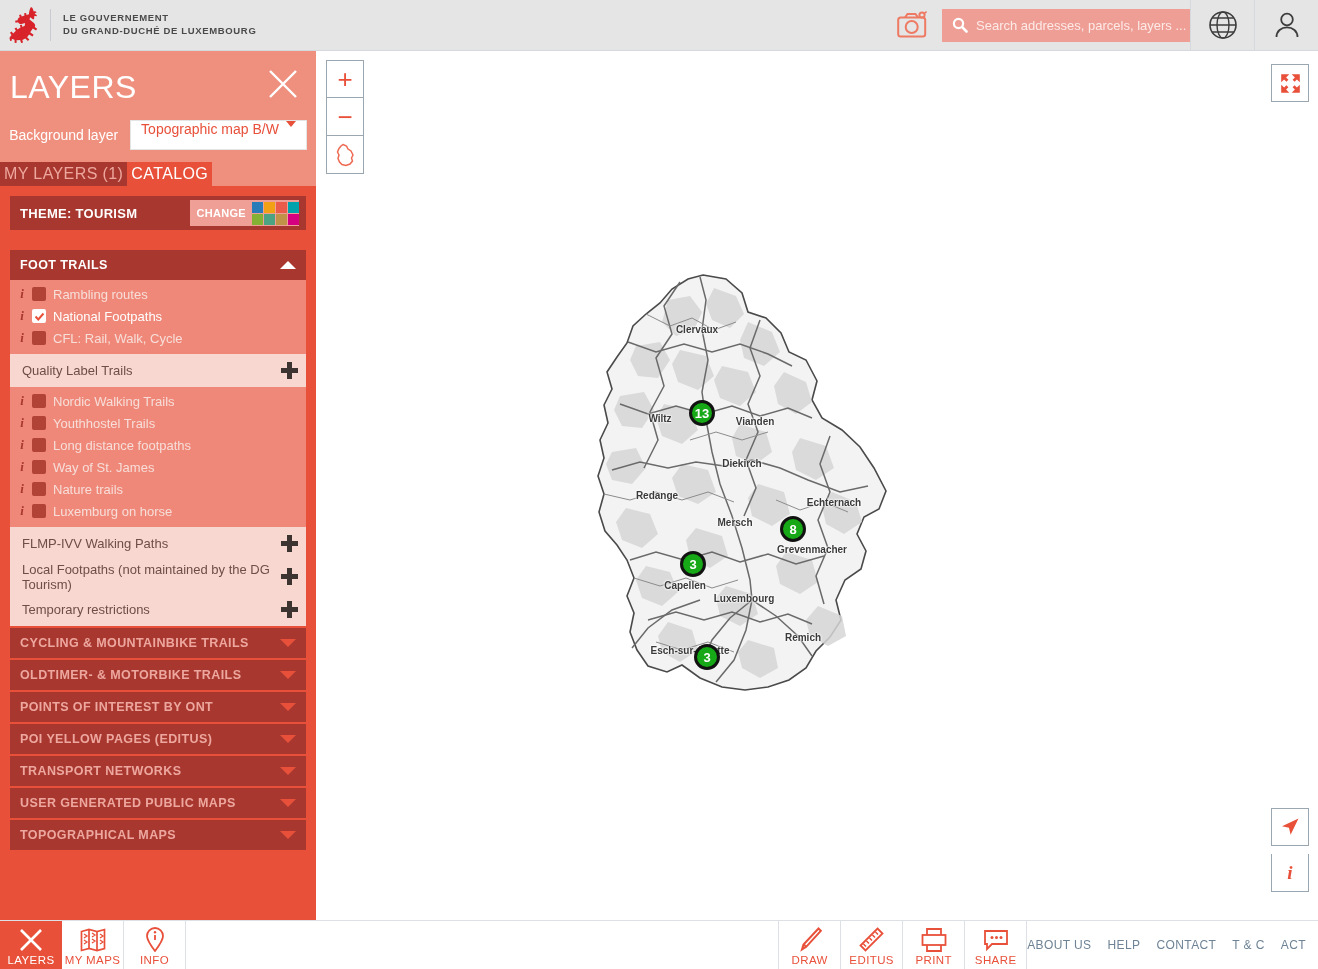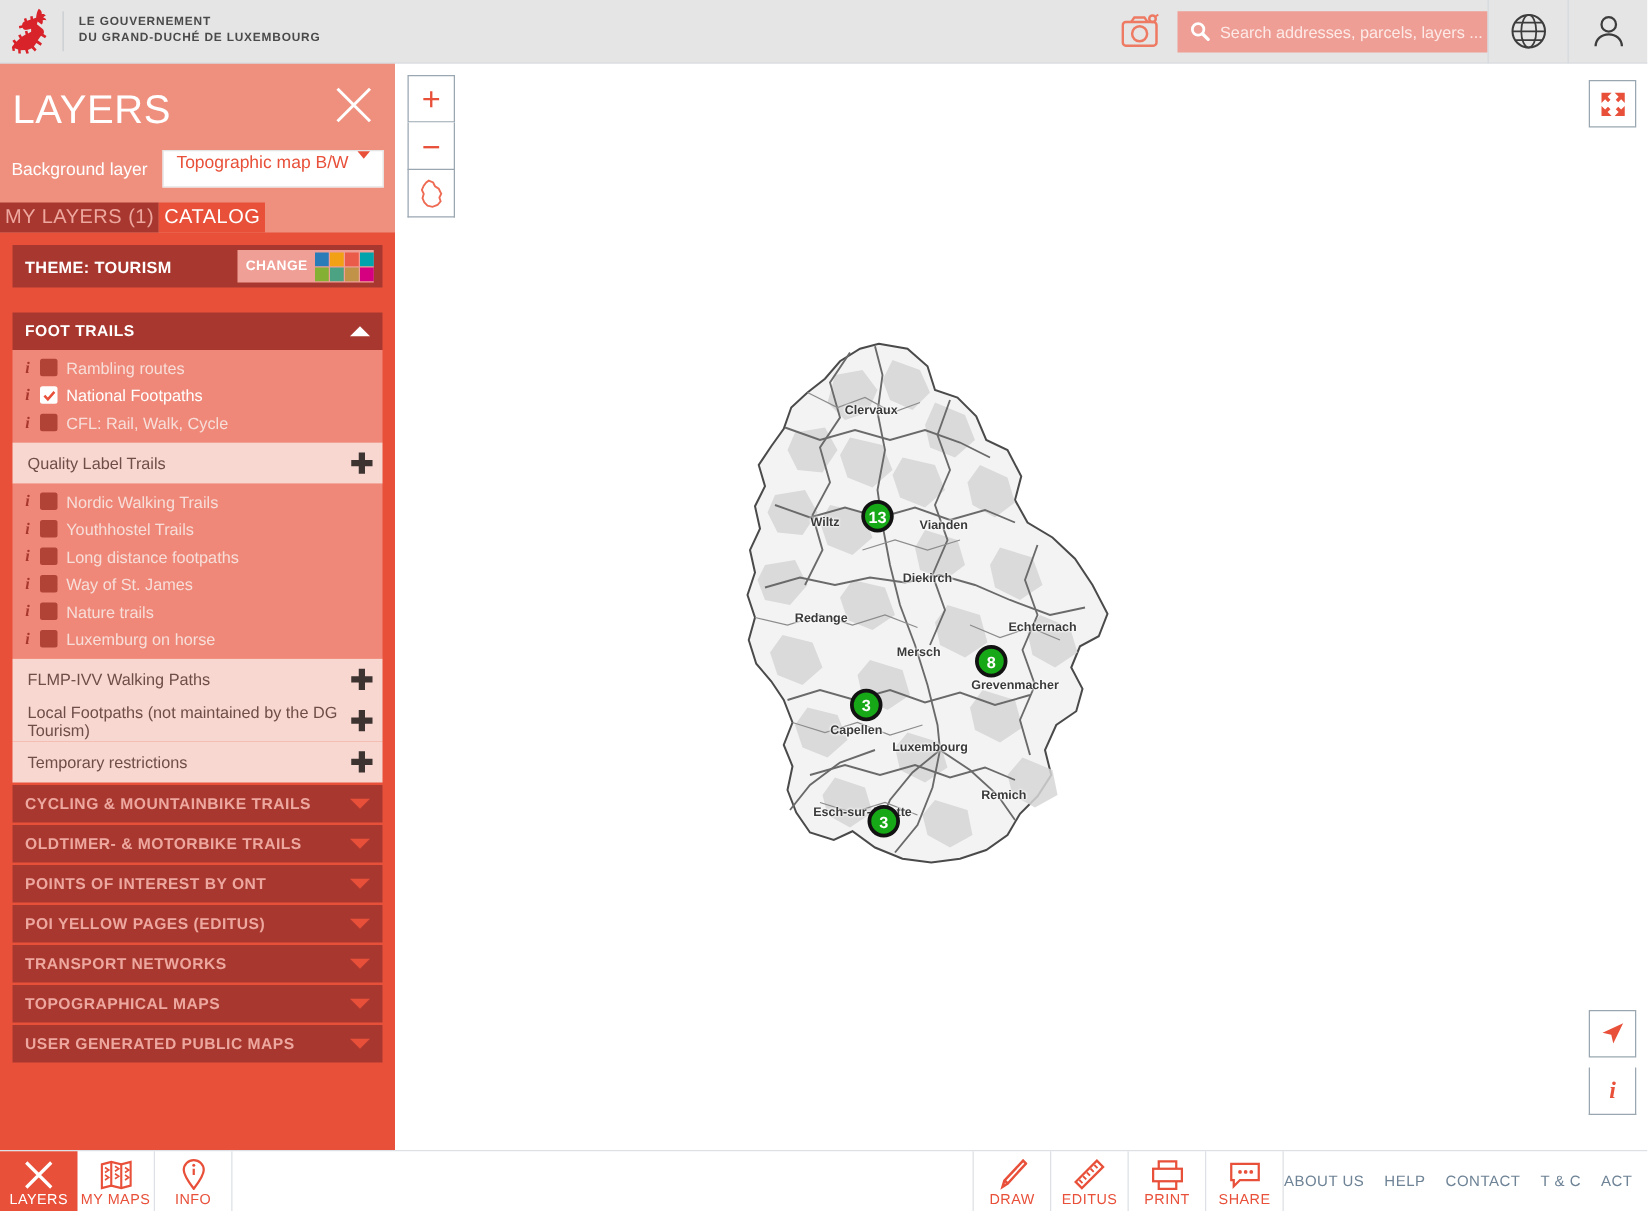--- a/index.html
+++ b/index.html
@@ -521,25 +521,25 @@
         </div>
         <div class="section-head">
           <span class="sh-label">POI YELLOW PAGES (EDITUS)</span>
           <span class="caret"></span>
         </div>
         <div class="section-head">
           <span class="sh-label">TRANSPORT NETWORKS</span>
           <span class="caret"></span>
         </div>
         <div class="section-head">
+          <span class="sh-label">USER GENERATED PUBLIC MAPS</span>
+          <span class="caret"></span>
+        </div>
+        <div class="section-head">
           <span class="sh-label">TOPOGRAPHICAL MAPS</span>
-          <span class="caret"></span>
-        </div>
-        <div class="section-head">
-          <span class="sh-label">USER GENERATED PUBLIC MAPS</span>
           <span class="caret"></span>
         </div>
       </div>
   </div>
 </div>
 
 <div id="bottombar">
   <div class="tool active">
     <span class="ticon">
       <svg width="24" height="24" viewBox="0 0 24 24">

